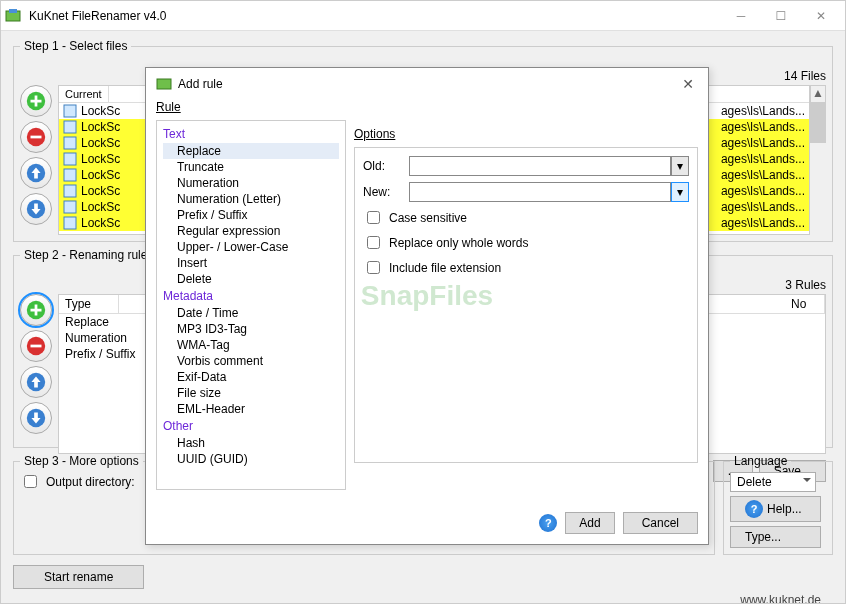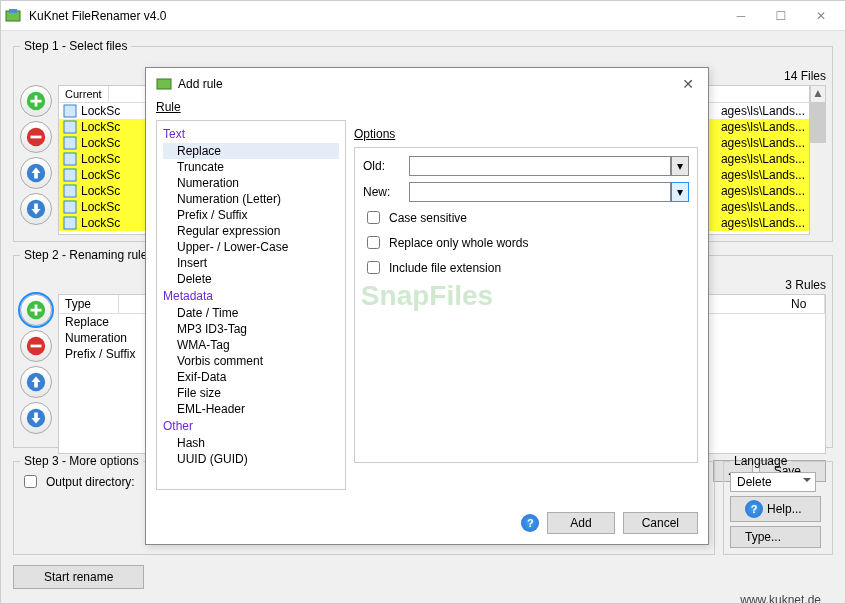--- a/index.html
+++ b/index.html
@@ -354,21 +354,21 @@
             </div>
           <div class="frow">
               <input type="checkbox" class="chk" style="">
               <span>Include file extension</span>
             </div>
         </div>
       </div>
     </div>
     <div class="dlg-btns">
       <div class="help-icon">?</div>
-      <button class="btn" style="padding:3px 22px">
+      <button class="btn" style="padding:3px 13px">
           <span>Add</span>
         </button>
       <button class="btn" style="padding:3px 18px">
           <span>Cancel</span>
         </button>
     </div>
     <div class="watermark">SnapFiles</div>
   </div>
 </div>
 

